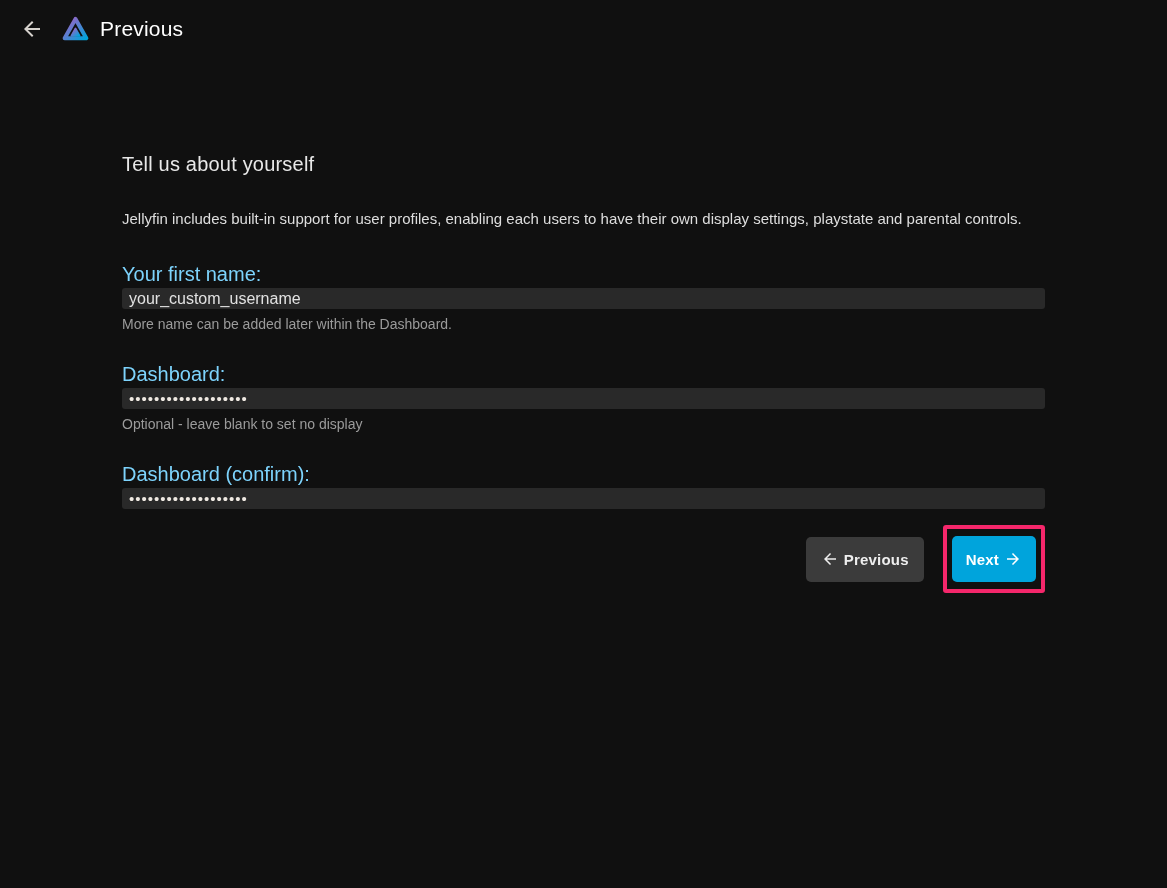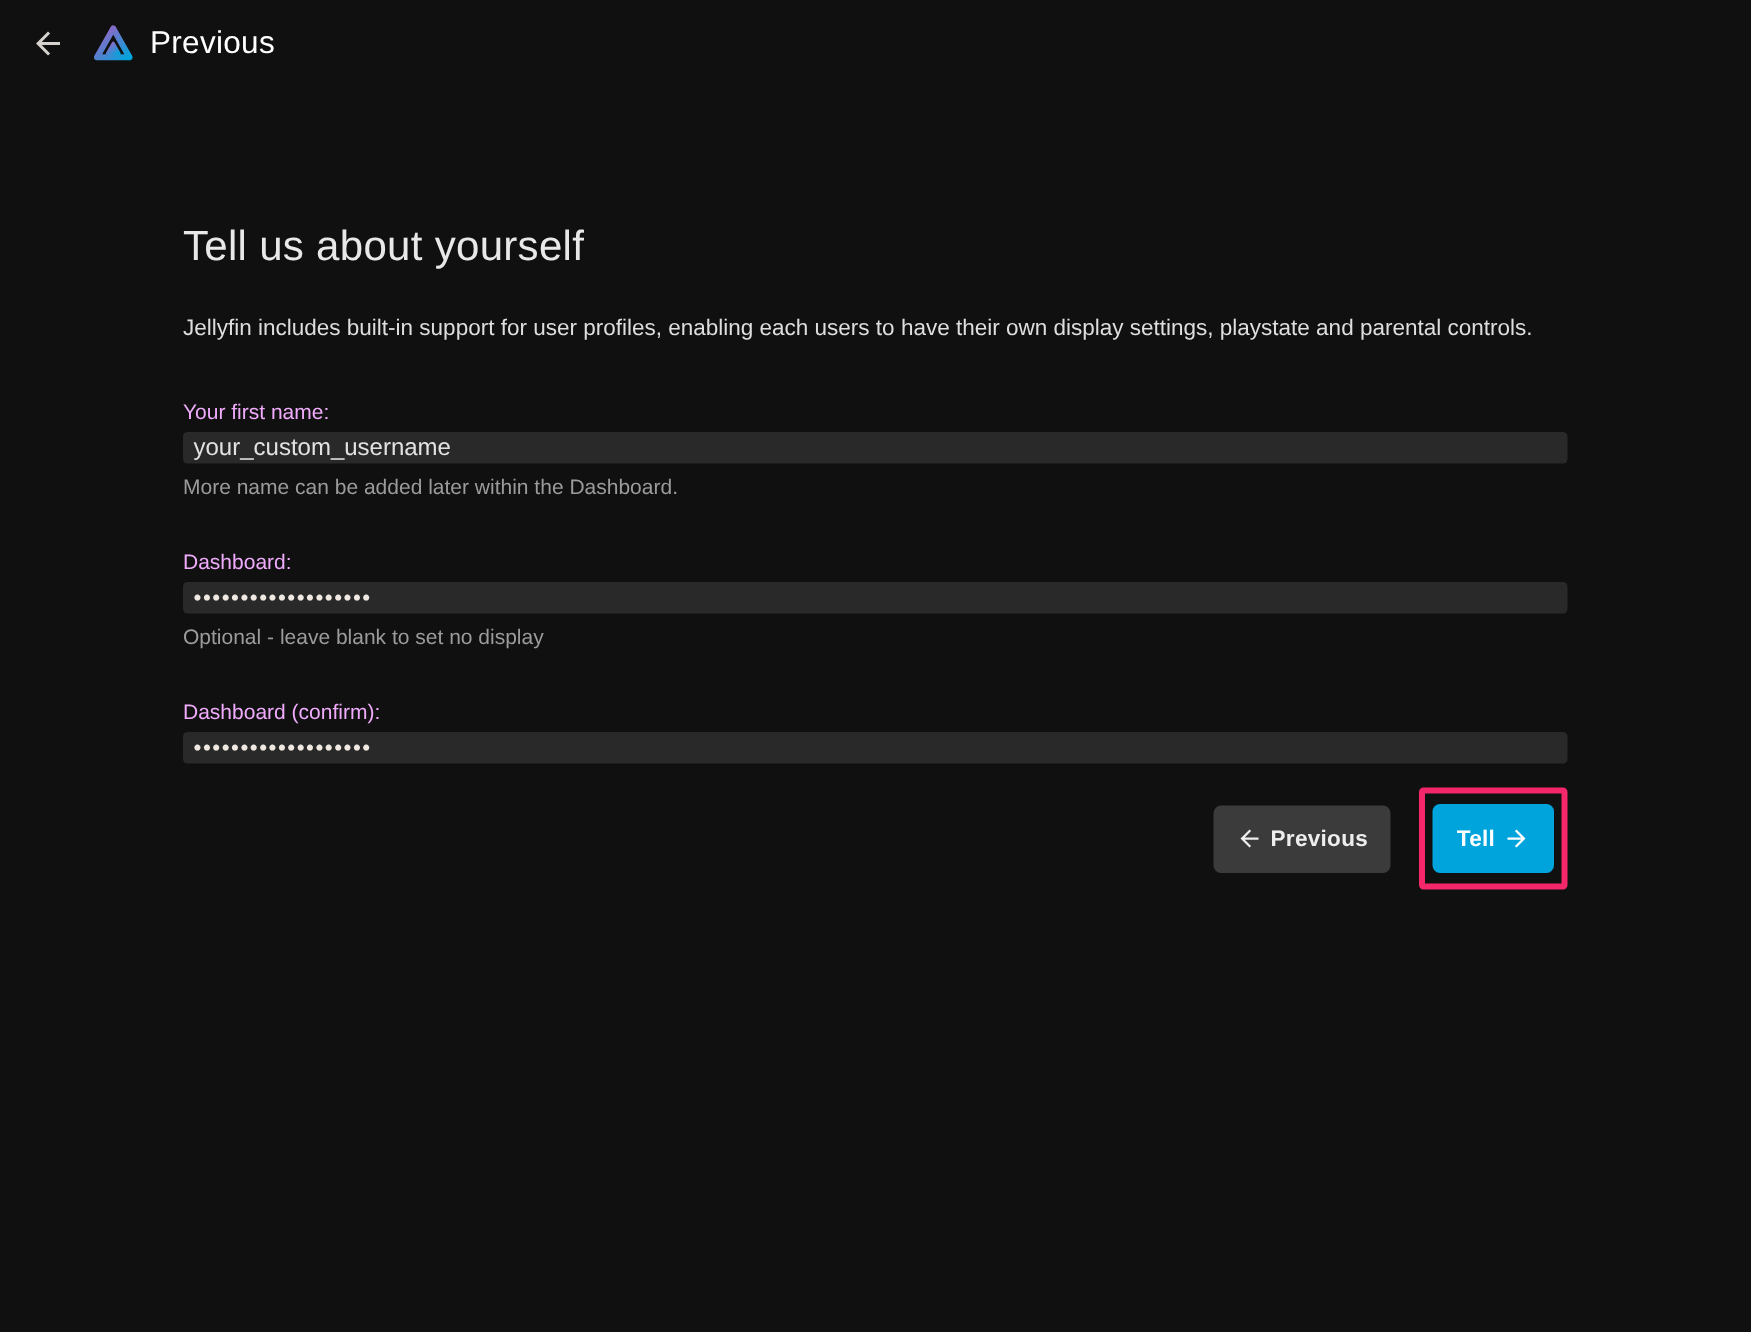--- a/index.html
+++ b/index.html
@@ -45,39 +45,39 @@
     letter-spacing: 0.2px;
   }
 
   
   .content {
     width: 923px;
     margin: 0 auto;
   }
   h1.page-title {
     margin-top: 88px;
-    font-size: 28px;
+    font-size: 20px;
     font-weight: 500;
     color: #e8e8e8;
     letter-spacing: 0.2px;
     line-height: 36px;
   }
   .page-description {
     margin-top: 27px;
     font-size: 15px;
     line-height: 20px;
     color: #dedede;
   }
 
   .field { margin-top: 0; }
   .field-label {
     display: block;
-    font-size: 14px;
+    font-size: 20px;
     line-height: 19px;
-    color: #f0abfc;
+    color: #7dd3fc;
     margin-top: 32px;
   }
   .text-input {
     display: block;
     width: 100%;
     height: 21px;
     margin-top: 4px;
     background: #292929;
     border: none;
     border-radius: 3px;
@@ -194,20 +194,20 @@
   <div class="button-row">
     <button class="btn btn-previous">
       <svg viewBox="0 0 24 24">
         <path d="M20 11H7.83l5.59-5.59L12 4l-8 8 8 8 1.41-1.41L7.83 13H20v-2z"></path>
       </svg>
       <span>Previous</span>
     </button>
 
     <div class="next-highlight">
       <button class="btn btn-next">
-        <span>Tell</span>
+        <span>Next</span>
         <svg viewBox="0 0 24 24">
           <path d="M12 4l-1.41 1.41L16.17 11H4v2h12.17l-5.58 5.59L12 20l8-8z"></path>
         </svg>
       </button>
     </div>
   </div>
 </div>
 
 </body></html>

